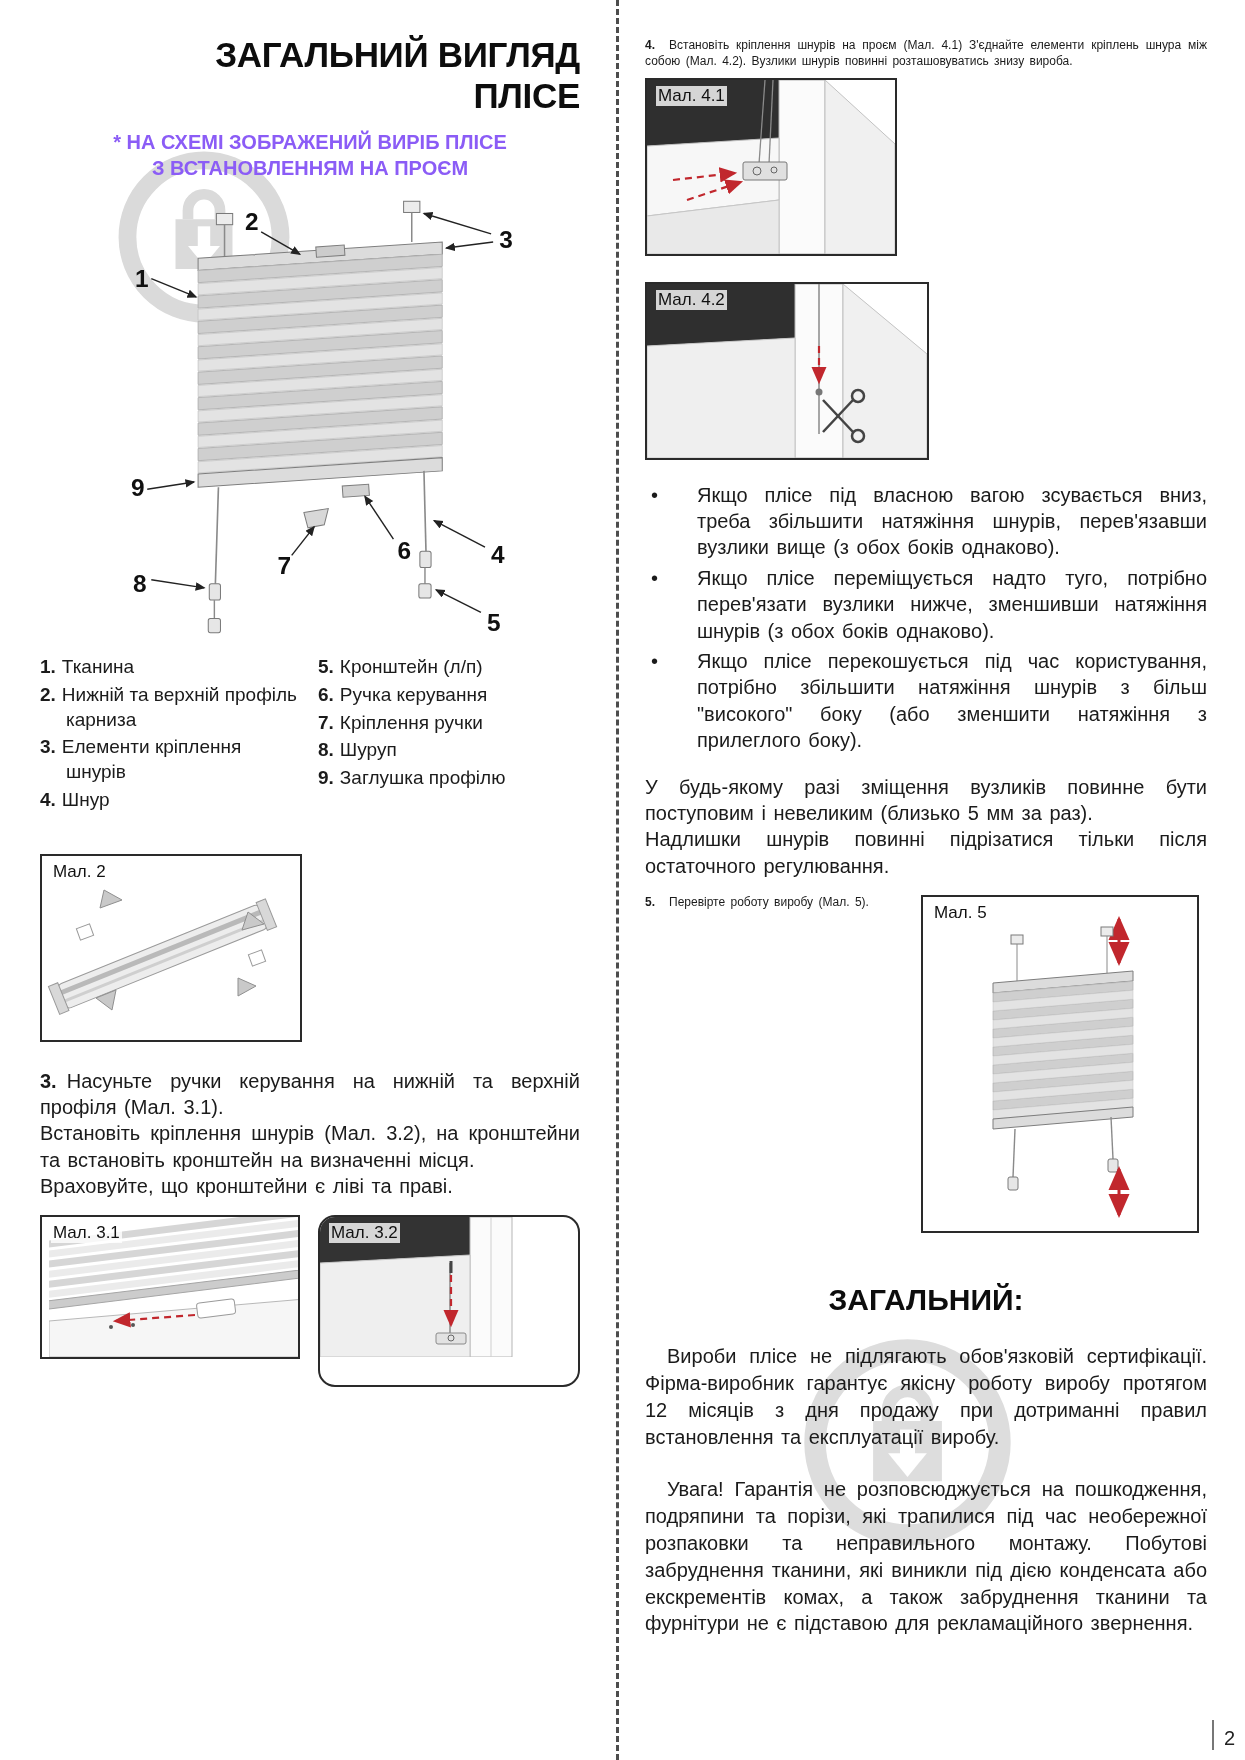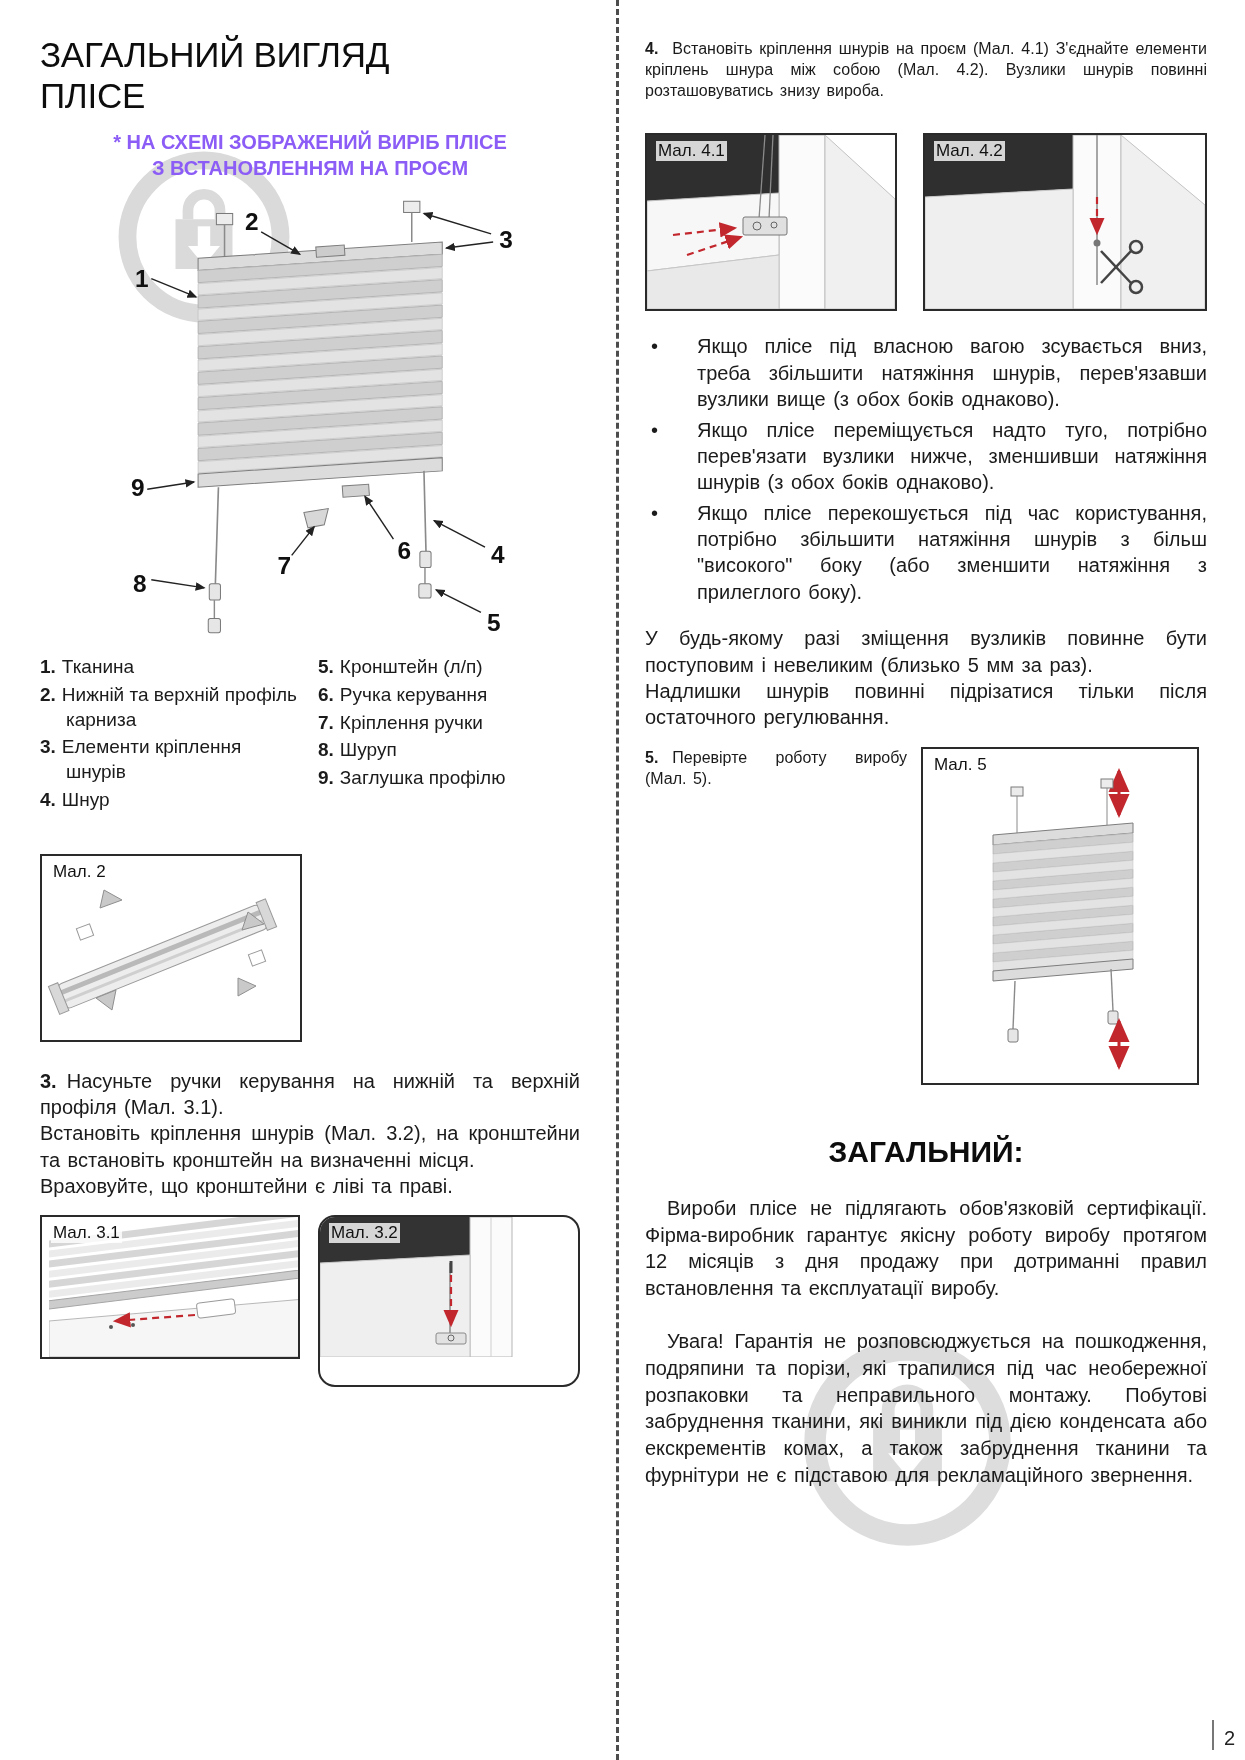--- a/index.html
+++ b/index.html
@@ -7,51 +7,51 @@
   body { font-family:"Liberation Sans", sans-serif; color:#1b1b1b; }
   .page { position:relative; width:1245px; height:1760px; background:#fff; overflow:hidden; }
 
   .divider { position:absolute; left:616px; top:0; height:1760px; border-left:3px dashed #4d4d4d; z-index:3; }
 
   .watermark { position:absolute; z-index:0; opacity:.9; }
   .col { position:absolute; z-index:1; }
   .col-left  { left:40px;  top:34px; width:540px; }
   .col-right { left:645px; top:38px; width:562px; }
 
-  .main-title { font-size:35px; font-weight:400; text-align:left; line-height:1.18; letter-spacing:-0.3px; color:#0d0d0d; }
+  .main-title { font-size:35px; font-weight:700; text-align:right; line-height:1.18; letter-spacing:-0.3px; color:#0d0d0d; }
   .subtitle   { margin-top:12px; font-size:20px; font-weight:700; text-align:center; line-height:1.32; color:#8b5cf6; }
 
   .diagram-wrap { position:relative; margin-top:4px; height:468px; }
   .diagram-wrap svg { position:absolute; left:0; top:0; }
 
   .legend { display:flex; gap:16px; margin-top:2px; font-size:19px; line-height:1.3; }
   .legend .lcol { width:262px; }
   .legend-item { padding-left:26px; text-indent:-26px; margin-bottom:3px; }
   .legend-item .num { font-weight:700; margin-right:6px; }
 
   .section-heading { margin-top:30px; font-size:28px; font-weight:700; text-align:center; letter-spacing:0.2px; color:#0d0d0d; }
 
-  .step { font-size:16px; text-align:justify; line-height:1.32; word-spacing:2px; }
+  .step { font-size:12px; text-align:justify; line-height:1.32; word-spacing:2px; }
   .step b { margin-right:14px; }
   .step2-row { display:flex; gap:16px; margin-top:38px; }
   .step2-row .step { width:252px; }
 
   .figbox { position:relative; border:2px solid #2a2a2a; background:#fff; overflow:hidden; }
   .figlabel { position:absolute; top:6px; left:9px; font-size:17px; color:#111; background:rgba(255,255,255,.8); padding:0 2px; z-index:2; }
 
   .fig2  { width:262px; height:188px; }
   .figrow { display:flex; gap:18px; margin-top:16px; }
   .fig31 { width:260px; height:144px;padding-left:7px; }
   .fig32 { width:262px; height:172px;border-radius:17px; }
 
   .step3-block { margin-top:26px; }
   .step3-block p { font-size:20px; text-align:justify; line-height:1.32; word-spacing:2px; }
   .step3-block b { margin-right:10px; }
 
-  .figrow4 { display:flex; gap:26px; margin-top:32px; }
+  .figrow4 { display:flex; gap:26px; margin-top:8px;flex-direction:column; }
   .fig41 { width:252px; height:178px; }
   .fig42 { width:284px; height:178px; }
 
   .bullets { margin-top:22px; }
   .bullet { position:relative; padding-left:52px; font-size:20px; text-align:justify; line-height:1.32; word-spacing:2px; margin-bottom:4px; }
   .bullet::before { content:"•"; position:absolute; left:6px; top:0; font-size:20px; }
 
   .notes { margin-top:20px; }
   .notes p { font-size:20px; text-align:justify; line-height:1.32; word-spacing:2px; }
 

